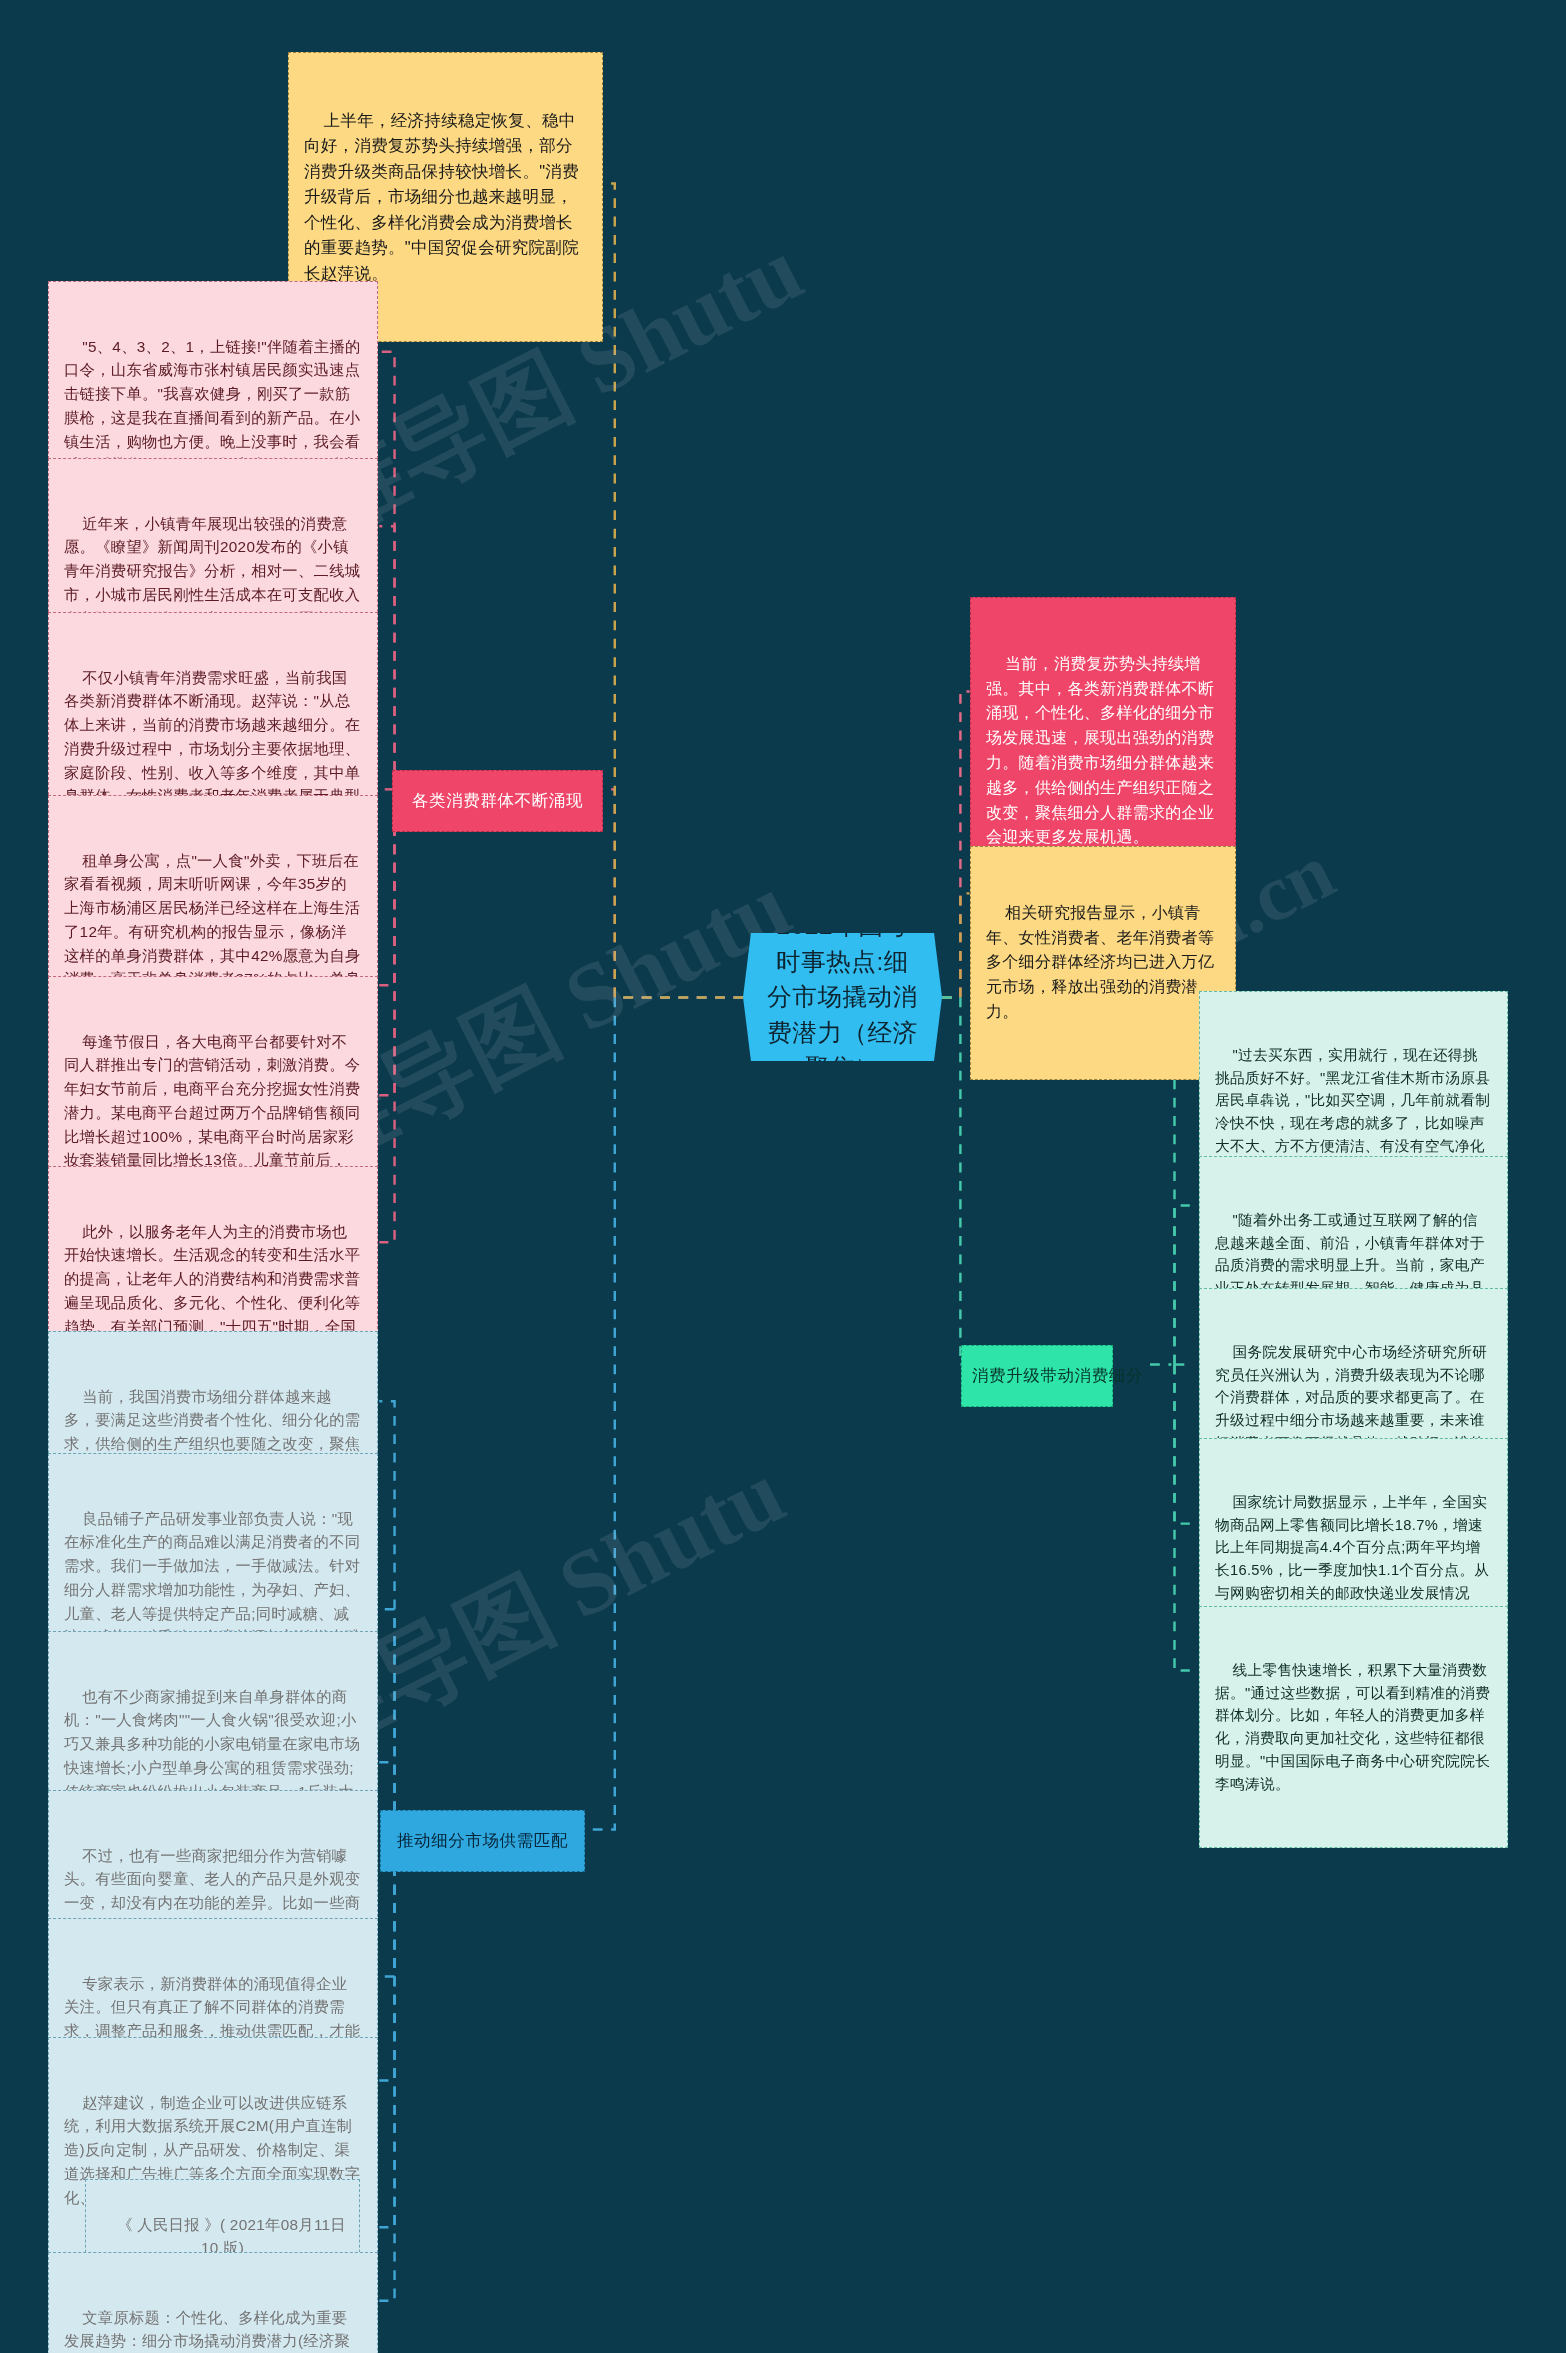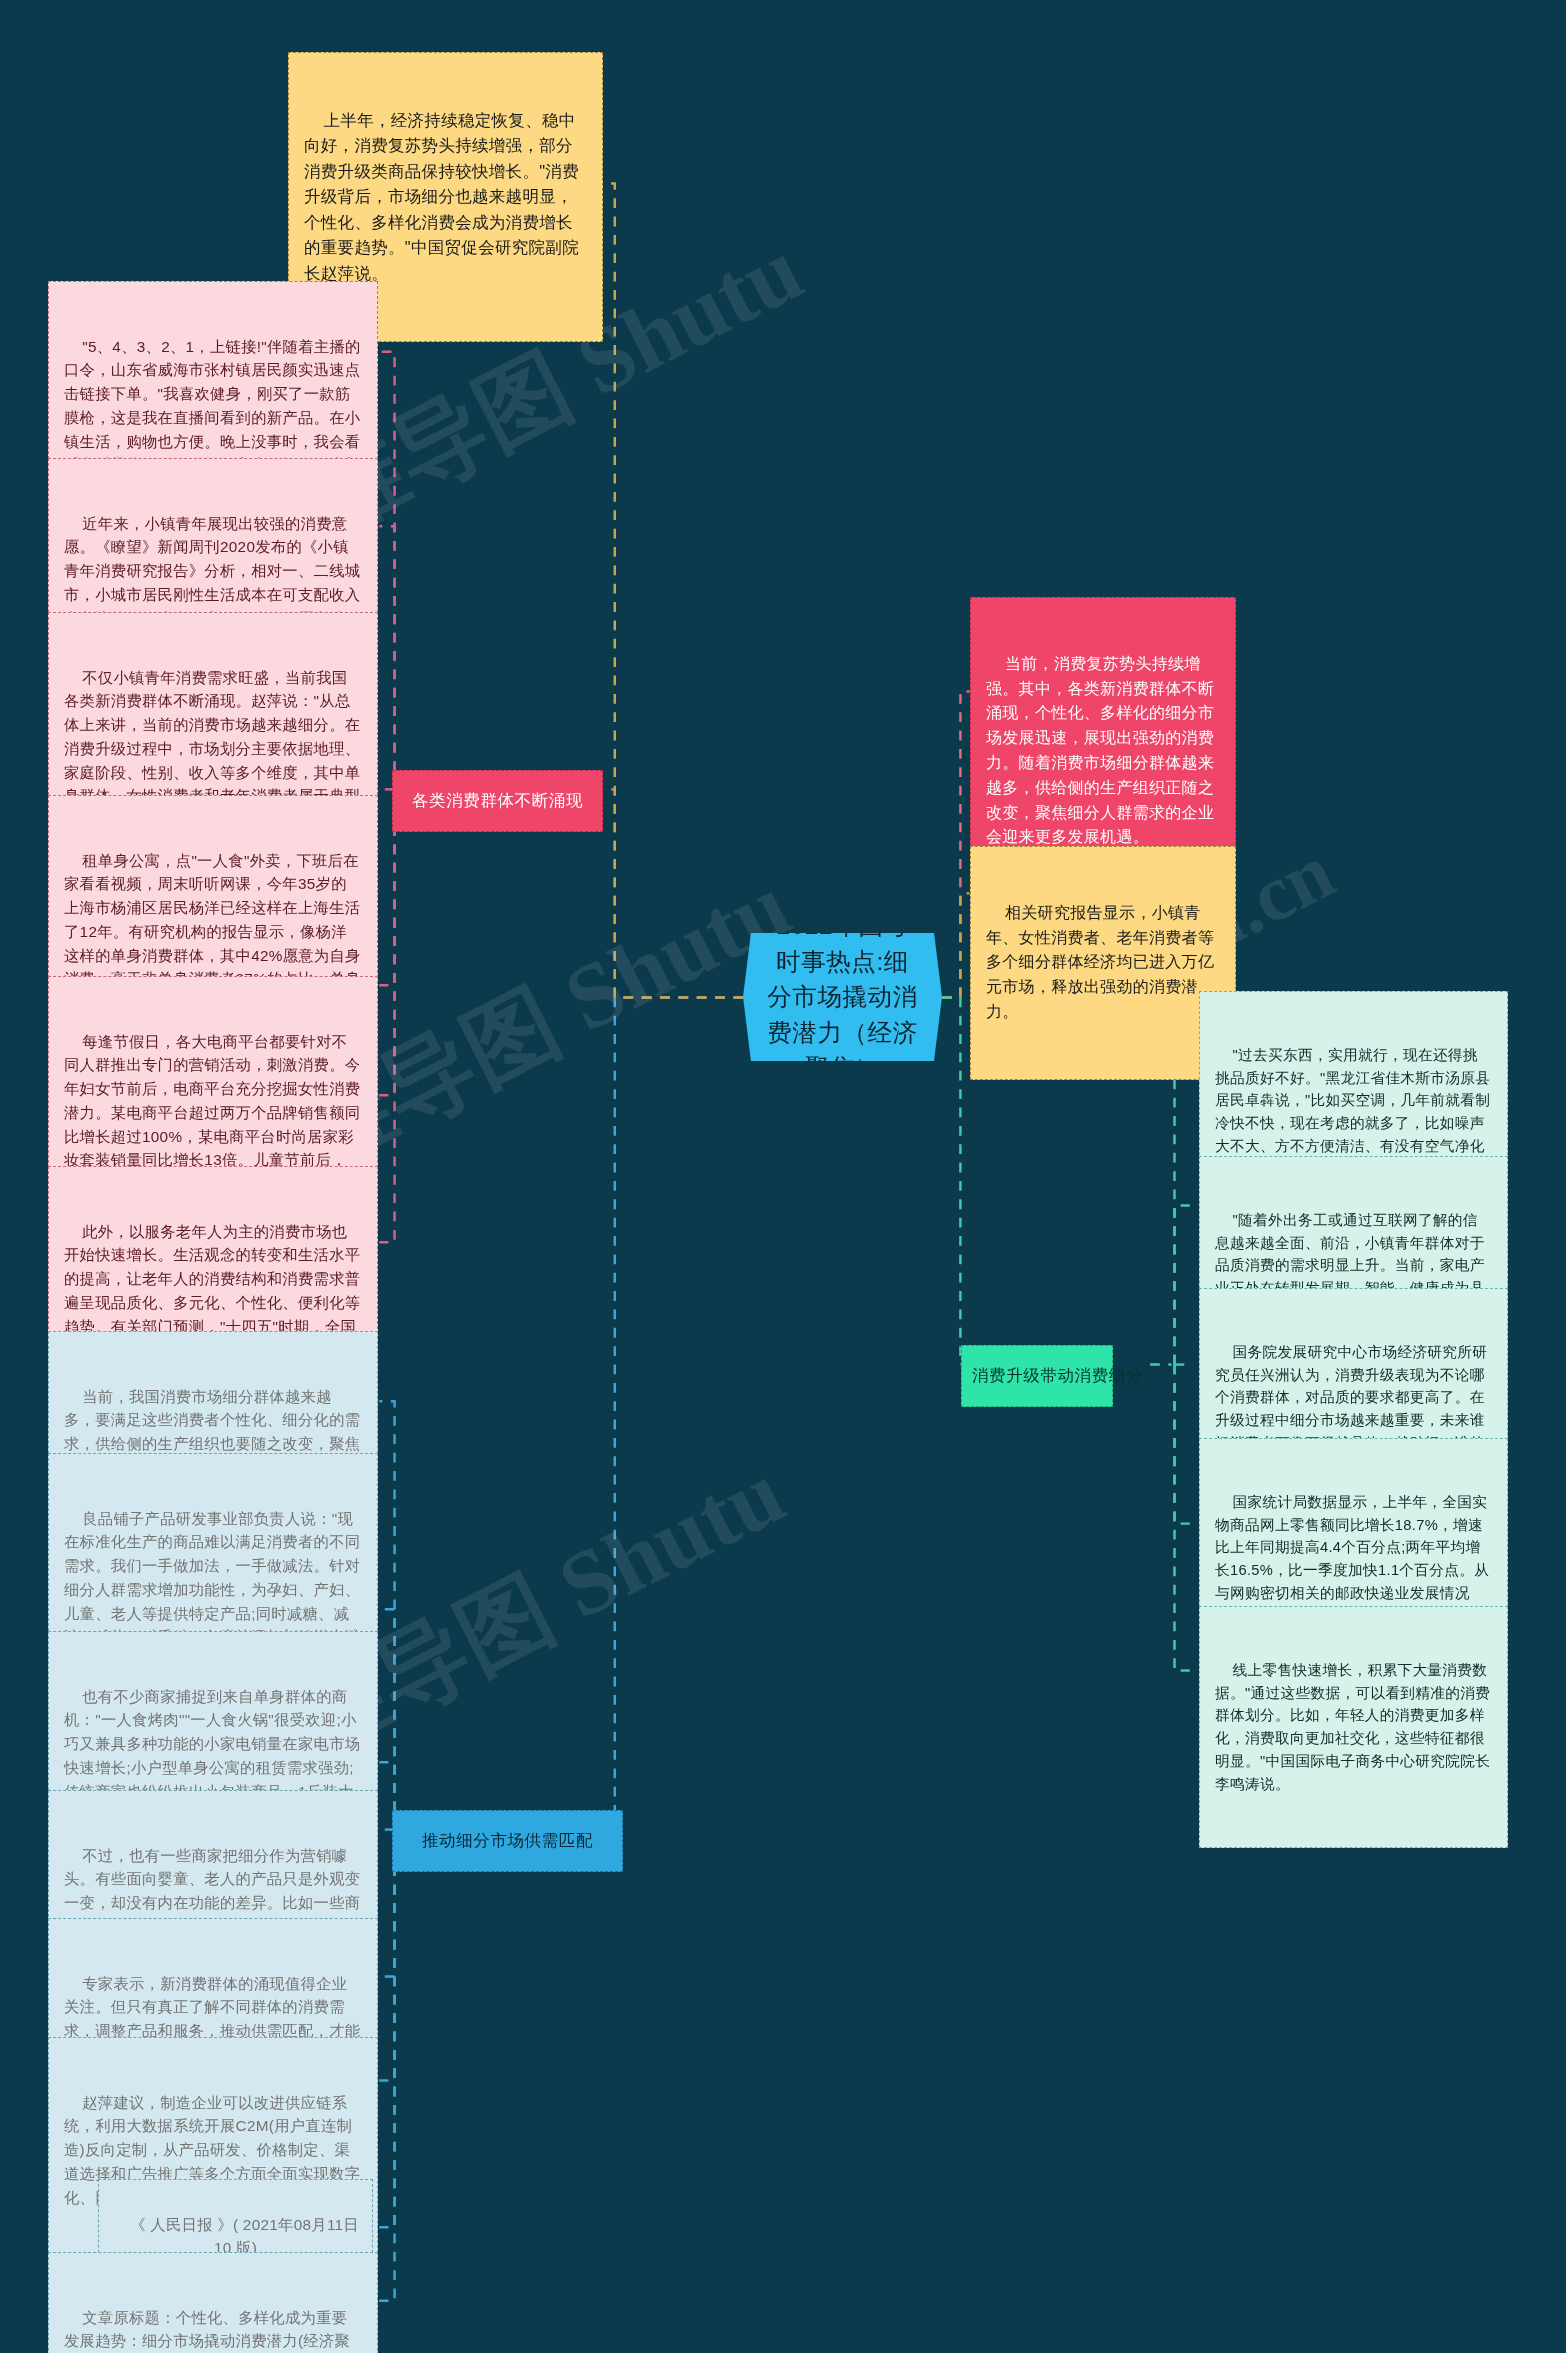--- a/index.html
+++ b/index.html
@@ -120,21 +120,21 @@
   <div class="center-node" style="left:743px;top:933px;width:199px;height:128px;display:flex;align-items:center;justify-content:center;">
     <span>2022年国考时事热点:细分市场撬动消费潜力（经济聚焦）</span>
   </div>
 
   <div class="chip chip-red" style="left:392px;top:770px;width:211px;">
     <span>各类消费群体不断涌现</span>
   </div>
   <div class="chip chip-green" style="left:961px;top:1345px;width:152px;">
     <span>消费升级带动消费细分</span>
   </div>
-  <div class="chip chip-blue" style="left:392px;top:1810px;width:231px;">
+  <div class="chip chip-blue" style="left:380px;top:1810px;width:205px;">
     <span>推动细分市场供需匹配</span>
   </div>
 
   <div class="node n-yellow" style="left:288px;top:52px;width:315px;font-size:16.5px;">
     <span>上半年，经济持续稳定恢复、稳中向好，消费复苏势头持续增强，部分消费升级类商品保持较快增长。"消费升级背后，市场细分也越来越明显，个性化、多样化消费会成为消费增长的重要趋势。"中国贸促会研究院副院长赵萍说。</span>
   </div>
 
   <div class="node n-pink" style="left:48px;top:281px;width:330px;font-size:15.3px;">
     <span>"5、4、3、2、1，上链接!"伴随着主播的口令，山东省威海市张村镇居民颜实迅速点击链接下单。"我喜欢健身，刚买了一款筋膜枪，这是我在直播间看到的新产品。在小镇生活，购物也方便。晚上没事时，我会看看直播带货，有的价格挺实惠，还有不少新产品的详细介绍。"</span>
   </div>
@@ -176,21 +176,21 @@
   </div>
 
   <div class="node n-lightblue" style="left:48px;top:1918px;width:330px;font-size:15.3px;">
     <span>专家表示，新消费群体的涌现值得企业关注。但只有真正了解不同群体的消费需求，调整产品和服务，推动供需匹配，才能更好地挖掘消费潜力。</span>
   </div>
 
   <div class="node n-lightblue" style="left:48px;top:2037px;width:330px;font-size:15.3px;">
     <span>赵萍建议，制造企业可以改进供应链系统，利用大数据系统开展C2M(用户直连制造)反向定制，从产品研发、价格制定、渠道选择和广告推广等多个方面全面实现数字化、网络化，提升消费者满意度。</span>
   </div>
 
-  <div class="node n-lightblue" style="left:98px;top:2179px;width:275px;font-size:15.3px;text-align:center;padding:9.8px 12.2px;">
+  <div class="node n-lightblue" style="left:85px;top:2179px;width:275px;font-size:15.3px;text-align:center;padding:9.8px 12.2px;">
     <span>《 人民日报 》( 2021年08月11日 10 版)</span>
   </div>
 
   <div class="node n-lightblue" style="left:48px;top:2252px;width:330px;font-size:15.3px;">
     <span>文章原标题：个性化、多样化成为重要发展趋势：细分市场撬动消费潜力(经济聚焦)</span>
   </div>
 
   <div class="node n-red" style="left:970px;top:597px;width:266px;font-size:16px;">
     <span>当前，消费复苏势头持续增强。其中，各类新消费群体不断涌现，个性化、多样化的细分市场发展迅速，展现出强劲的消费力。随着消费市场细分群体越来越多，供给侧的生产组织正随之改变，聚焦细分人群需求的企业会迎来更多发展机遇。</span>
   </div>

